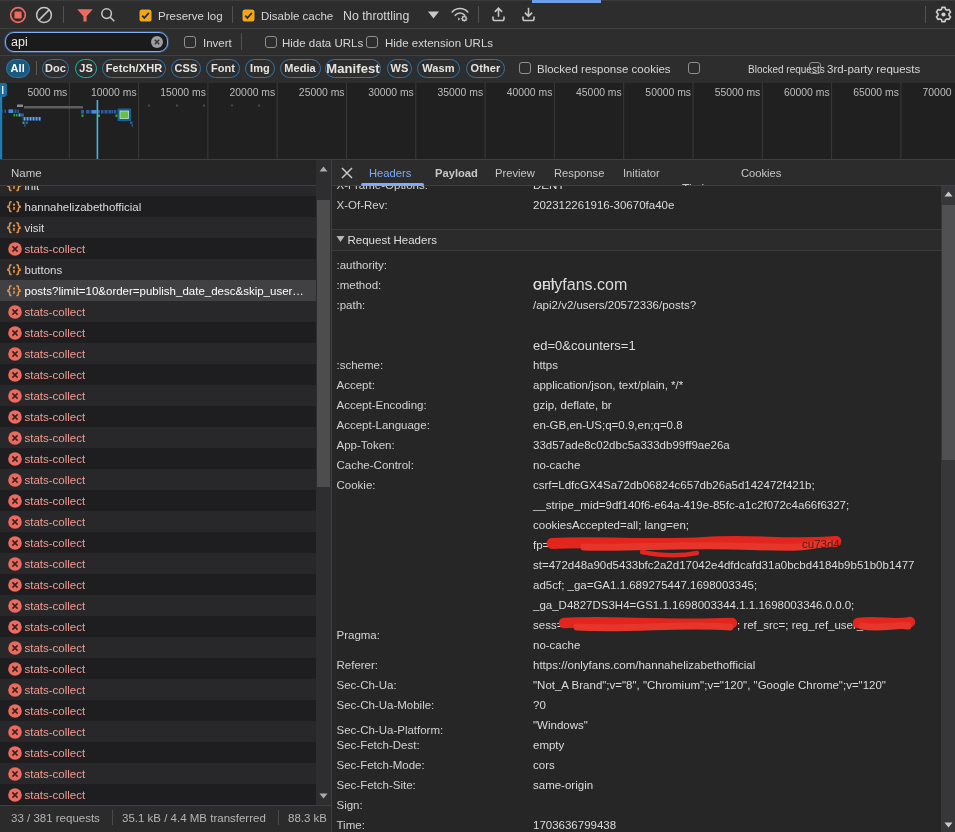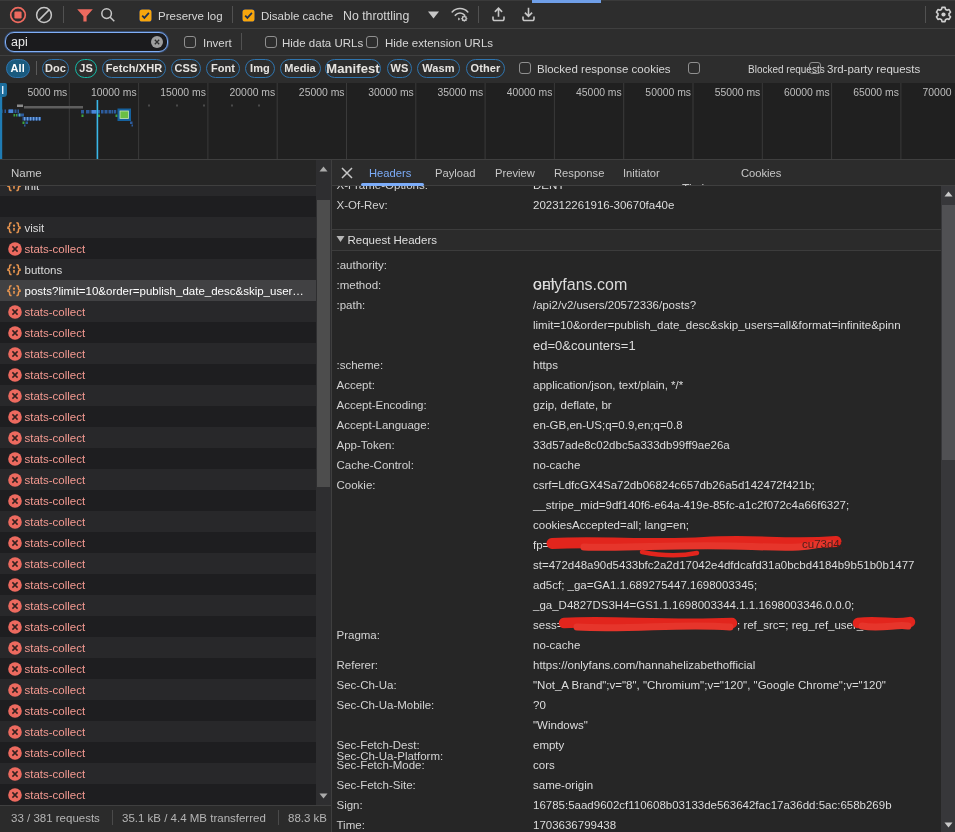--- a/index.html
+++ b/index.html
@@ -191,20 +191,29 @@
     <div class="abs" style="left:0;top:186px;width:316px;height:619px;overflow:hidden;background:#1e1e20;">
       <div style="position:absolute;left:0;top:-10.6px;width:316px;height:21px;background:#28282a;overflow:hidden;">
         <svg width="14" height="12" viewBox="0 0 14 12" style="position:absolute;left:7px;top:4.5px;">
 <path d="M4.6 0.8 c-1.7 0 -2.0 0.6 -2.0 1.7 v1.2 c0 0.9 -0.5 1.4 -1.6 1.5 v1.0 c1.1 0.1 1.6 0.6 1.6 1.5 v1.2 c0 1.1 0.3 1.7 2.0 1.7" fill="none" stroke="#e8954f" stroke-width="1.5"></path>
 <path d="M9.4 0.8 c1.7 0 2.0 0.6 2.0 1.7 v1.2 c0 0.9 0.5 1.4 1.6 1.5 v1.0 c-1.1 0.1 -1.6 0.6 -1.6 1.5 v1.2 c0 1.1 -0.3 1.7 -2.0 1.7" fill="none" stroke="#e8954f" stroke-width="1.5"></path>
 <circle cx="7" cy="3.7" r="1.15" fill="#e8954f"></circle>
           <rect x="6.2" y="5.7" width="1.6" height="3.4" rx="0.8" fill="#e8954f"></rect>
         </svg>
         <div style="position:absolute;left:24.5px;top:10.5px;transform:translateY(-50%);font-size:11.5px;color:#dbdbdb;white-space:pre;">init</div>
       </div>
+      <div style="position:absolute;left:0;top:10.4px;width:316px;height:21px;background:#1e1e20;overflow:hidden;">
+        <svg width="14" height="12" viewBox="0 0 14 12" style="position:absolute;left:7px;top:4.5px;">
+<path d="M4.6 0.8 c-1.7 0 -2.0 0.6 -2.0 1.7 v1.2 c0 0.9 -0.5 1.4 -1.6 1.5 v1.0 c1.1 0.1 1.6 0.6 1.6 1.5 v1.2 c0 1.1 0.3 1.7 2.0 1.7" fill="none" stroke="#e8954f" stroke-width="1.5"></path>
+<path d="M9.4 0.8 c1.7 0 2.0 0.6 2.0 1.7 v1.2 c0 0.9 0.5 1.4 1.6 1.5 v1.0 c-1.1 0.1 -1.6 0.6 -1.6 1.5 v1.2 c0 1.1 -0.3 1.7 -2.0 1.7" fill="none" stroke="#e8954f" stroke-width="1.5"></path>
+<circle cx="7" cy="3.7" r="1.15" fill="#e8954f"></circle>
+          <rect x="6.2" y="5.7" width="1.6" height="3.4" rx="0.8" fill="#e8954f"></rect>
+        </svg>
+        <div style="position:absolute;left:24.5px;top:10.5px;transform:translateY(-50%);font-size:11.5px;color:#dbdbdb;white-space:pre;">hannahelizabethofficial</div>
+      </div>
       <div style="position:absolute;left:0;top:31.4px;width:316px;height:21px;background:#28282a;overflow:hidden;">
         <svg width="14" height="12" viewBox="0 0 14 12" style="position:absolute;left:7px;top:4.5px;">
 <path d="M4.6 0.8 c-1.7 0 -2.0 0.6 -2.0 1.7 v1.2 c0 0.9 -0.5 1.4 -1.6 1.5 v1.0 c1.1 0.1 1.6 0.6 1.6 1.5 v1.2 c0 1.1 0.3 1.7 2.0 1.7" fill="none" stroke="#e8954f" stroke-width="1.5"></path>
 <path d="M9.4 0.8 c1.7 0 2.0 0.6 2.0 1.7 v1.2 c0 0.9 0.5 1.4 1.6 1.5 v1.0 c-1.1 0.1 -1.6 0.6 -1.6 1.5 v1.2 c0 1.1 -0.3 1.7 -2.0 1.7" fill="none" stroke="#e8954f" stroke-width="1.5"></path>
 <circle cx="7" cy="3.7" r="1.15" fill="#e8954f"></circle>
           <rect x="6.2" y="5.7" width="1.6" height="3.4" rx="0.8" fill="#e8954f"></rect>
         </svg>
         <div style="position:absolute;left:24.5px;top:10.5px;transform:translateY(-50%);font-size:11.5px;color:#dbdbdb;white-space:pre;">visit</div>
       </div>
       <div style="position:absolute;left:0;top:52.4px;width:316px;height:21px;background:#1e1e20;overflow:hidden;">
@@ -414,39 +423,38 @@
     <div class="abs" style="left:112px;top:810px;width:1px;height:15px;background:#4a4a4a;"></div>
     <div class="txt" style="left:122px;top:818px;transform:translateY(-50%);font-size:11.5px;color:#b5b5b5;font-weight:normal;letter-spacing:0px;line-height:normal;">35.1 kB / 4.4 MB transferred</div>
     <div class="abs" style="left:278px;top:810px;width:1px;height:15px;background:#4a4a4a;"></div>
     <div class="txt" style="left:288px;top:818px;transform:translateY(-50%);font-size:11.5px;color:#b5b5b5;font-weight:normal;letter-spacing:0px;line-height:normal;">88.3 kB</div>
     <div class="abs" style="left:331px;top:160px;width:1px;height:672px;background:#3f3f3f;"></div>
     <div class="abs" style="left:332px;top:160px;width:623px;height:26px;background:#2c2c2c;border-bottom:1px solid #3f3f3f;"></div>
     <svg class="abs" style="left:341px;top:167px;" width="12" height="12" viewBox="0 0 12 12">
 <path d="M1 1 L11 11 M11 1 L1 11" stroke="#c7c7c7" stroke-width="1.5"></path>
     </svg>
     <div class="txt" style="left:369px;top:173px;transform:translateY(-50%);font-size:11.2px;color:#7cacf8;font-weight:normal;letter-spacing:0px;line-height:normal;">Headers</div>
-    <div class="txt" style="left:435px;top:173px;transform:translateY(-50%);font-size:11.2px;color:#c7c7c7;font-weight:normal;letter-spacing:0px;line-height:normal;">Payload</div>
+    <div class="txt" style="left:435px;top:173px;transform:translateY(-50%);font-size:11.2px;color:#c7c7c7;font-weight:bold;letter-spacing:0px;line-height:normal;">Payload</div>
     <div class="txt" style="left:495px;top:173px;transform:translateY(-50%);font-size:11.2px;color:#c7c7c7;font-weight:normal;letter-spacing:0px;line-height:normal;">Preview</div>
     <div class="txt" style="left:554px;top:173px;transform:translateY(-50%);font-size:11.2px;color:#c7c7c7;font-weight:normal;letter-spacing:0px;line-height:normal;">Response</div>
     <div class="txt" style="left:623px;top:173px;transform:translateY(-50%);font-size:11.2px;color:#c7c7c7;font-weight:normal;letter-spacing:0px;line-height:normal;">Initiator</div>
     <div class="txt" style="left:682px;top:173px;transform:translateY(-50%);font-size:12px;color:#c7c7c7;font-weight:normal;letter-spacing:0px;line-height:normal;margin-top:16px;">Timing</div>
     <div class="txt" style="left:741px;top:173px;transform:translateY(-50%);font-size:11.2px;color:#c7c7c7;font-weight:normal;letter-spacing:0px;line-height:normal;">Cookies</div>
     <div class="abs" style="left:361px;top:183px;width:63px;height:3px;background:#7cacf8;border-radius:1.5px;"></div>
     <div class="abs" style="left:332px;top:186px;width:609px;height:646px;overflow:hidden;background:#262626;">
       <div style="position:absolute;left:4.5px;top:-1px;transform:translateY(-50%);font-size:11.5px;color:#d2d2d2;white-space:pre;">X-Frame-Options:</div>
       <div style="position:absolute;left:201px;top:-1px;transform:translateY(-50%);font-size:11.5px;color:#dcdcdc;white-space:pre;">DENY</div>
       <div style="position:absolute;left:4.5px;top:19px;transform:translateY(-50%);font-size:11.5px;color:#d2d2d2;white-space:pre;">X-Of-Rev:</div>
       <div style="position:absolute;left:201px;top:19px;transform:translateY(-50%);font-size:11.5px;color:#dcdcdc;white-space:pre;">202312261916-30670fa40e</div>
       <div style="position:absolute;left:4.5px;top:79px;transform:translateY(-50%);font-size:11.5px;color:#d2d2d2;white-space:pre;">:authority:</div>
       <div style="position:absolute;left:201px;top:79px;transform:translateY(-50%);font-size:16px;color:#dcdcdc;white-space:pre;margin-top:20px;">onlyfans.com</div>
       <div style="position:absolute;left:4.5px;top:99px;transform:translateY(-50%);font-size:11.5px;color:#d2d2d2;white-space:pre;">:method:</div>
       <div style="position:absolute;left:201px;top:99px;transform:translateY(-50%);font-size:11.5px;color:#dcdcdc;white-space:pre;">GET</div>
       <div style="position:absolute;left:4.5px;top:119px;transform:translateY(-50%);font-size:11.5px;color:#d2d2d2;white-space:pre;">:path:</div>
       <div style="position:absolute;left:201px;top:119px;transform:translateY(-50%);font-size:11.5px;color:#dcdcdc;white-space:pre;">/api2/v2/users/20572336/posts?</div>
-      <div style="position:absolute;left:201px;top:139px;transform:translateY(-50%);font-size:11.5px;color:#dcdcdc;white-space:pre;">limit=10&amp;order=publish_date_desc&amp;skip_users=all&amp;format=infinite&amp;pinn</div>
       <div style="position:absolute;left:201px;top:159px;transform:translateY(-50%);font-size:13px;color:#dcdcdc;white-space:pre;">ed=0&amp;counters=1</div>
       <div style="position:absolute;left:4.5px;top:179px;transform:translateY(-50%);font-size:11.5px;color:#d2d2d2;white-space:pre;">:scheme:</div>
       <div style="position:absolute;left:201px;top:179px;transform:translateY(-50%);font-size:11.5px;color:#dcdcdc;white-space:pre;">https</div>
       <div style="position:absolute;left:4.5px;top:199px;transform:translateY(-50%);font-size:11.5px;color:#d2d2d2;white-space:pre;">Accept:</div>
       <div style="position:absolute;left:201px;top:199px;transform:translateY(-50%);font-size:11.5px;color:#dcdcdc;white-space:pre;">application/json, text/plain, */*</div>
       <div style="position:absolute;left:4.5px;top:219px;transform:translateY(-50%);font-size:11.5px;color:#d2d2d2;white-space:pre;">Accept-Encoding:</div>
       <div style="position:absolute;left:201px;top:219px;transform:translateY(-50%);font-size:11.5px;color:#dcdcdc;white-space:pre;">gzip, deflate, br</div>
       <div style="position:absolute;left:4.5px;top:239px;transform:translateY(-50%);font-size:11.5px;color:#d2d2d2;white-space:pre;">Accept-Language:</div>
       <div style="position:absolute;left:201px;top:239px;transform:translateY(-50%);font-size:11.5px;color:#dcdcdc;white-space:pre;">en-GB,en-US;q=0.9,en;q=0.8</div>
       <div style="position:absolute;left:4.5px;top:259px;transform:translateY(-50%);font-size:11.5px;color:#d2d2d2;white-space:pre;">App-Token:</div>
@@ -463,30 +471,29 @@
       <div style="position:absolute;left:201px;top:419px;transform:translateY(-50%);font-size:11.5px;color:#dcdcdc;white-space:pre;">_ga_D4827DS3H4=GS1.1.1698003344.1.1.1698003346.0.0.0;</div>
       <div style="position:absolute;left:201px;top:439px;transform:translateY(-50%);font-size:11.5px;color:#dcdcdc;white-space:pre;">sess=</div>
       <div style="position:absolute;left:4.5px;top:449px;transform:translateY(-50%);font-size:11.5px;color:#d2d2d2;white-space:pre;">Pragma:</div>
       <div style="position:absolute;left:201px;top:459px;transform:translateY(-50%);font-size:11.5px;color:#dcdcdc;white-space:pre;">no-cache</div>
       <div style="position:absolute;left:4.5px;top:479px;transform:translateY(-50%);font-size:11.5px;color:#d2d2d2;white-space:pre;">Referer:</div>
       <div style="position:absolute;left:201px;top:479px;transform:translateY(-50%);font-size:11.5px;color:#dcdcdc;white-space:pre;">https://onlyfans.com/hannahelizabethofficial</div>
       <div style="position:absolute;left:4.5px;top:499px;transform:translateY(-50%);font-size:11.5px;color:#d2d2d2;white-space:pre;">Sec-Ch-Ua:</div>
       <div style="position:absolute;left:201px;top:499px;transform:translateY(-50%);font-size:11.5px;color:#dcdcdc;white-space:pre;">"Not_A Brand";v="8", "Chromium";v="120", "Google Chrome";v="120"</div>
       <div style="position:absolute;left:4.5px;top:519px;transform:translateY(-50%);font-size:11.5px;color:#d2d2d2;white-space:pre;">Sec-Ch-Ua-Mobile:</div>
       <div style="position:absolute;left:201px;top:519px;transform:translateY(-50%);font-size:11.5px;color:#dcdcdc;white-space:pre;">?0</div>
-      <div style="position:absolute;left:4.5px;top:570px;transform:translateY(-50%);font-size:11.5px;color:#d2d2d2;white-space:pre;">Sec-Ch-Ua-Platform:</div>
+      <div style="position:absolute;left:4.5px;top:544px;transform:translateY(-50%);font-size:11.5px;color:#d2d2d2;white-space:pre;">Sec-Ch-Ua-Platform:</div>
       <div style="position:absolute;left:201px;top:539px;transform:translateY(-50%);font-size:11.5px;color:#dcdcdc;white-space:pre;">"Windows"</div>
       <div style="position:absolute;left:4.5px;top:559px;transform:translateY(-50%);font-size:11.5px;color:#d2d2d2;white-space:pre;">Sec-Fetch-Dest:</div>
       <div style="position:absolute;left:201px;top:559px;transform:translateY(-50%);font-size:11.5px;color:#dcdcdc;white-space:pre;">empty</div>
       <div style="position:absolute;left:4.5px;top:579px;transform:translateY(-50%);font-size:11.5px;color:#d2d2d2;white-space:pre;">Sec-Fetch-Mode:</div>
       <div style="position:absolute;left:201px;top:579px;transform:translateY(-50%);font-size:11.5px;color:#dcdcdc;white-space:pre;">cors</div>
       <div style="position:absolute;left:4.5px;top:599px;transform:translateY(-50%);font-size:11.5px;color:#d2d2d2;white-space:pre;">Sec-Fetch-Site:</div>
       <div style="position:absolute;left:201px;top:599px;transform:translateY(-50%);font-size:11.5px;color:#dcdcdc;white-space:pre;">same-origin</div>
       <div style="position:absolute;left:4.5px;top:619px;transform:translateY(-50%);font-size:11.5px;color:#d2d2d2;white-space:pre;">Sign:</div>
-      <div style="position:absolute;left:201px;top:619px;transform:translateY(-50%);font-size:11.5px;color:#dcdcdc;white-space:pre;">16785:5aad9602cf110608b03133de563642fac17a36dd:5ac:658b269b</div>
       <div style="position:absolute;left:4.5px;top:639px;transform:translateY(-50%);font-size:11.5px;color:#d2d2d2;white-space:pre;">Time:</div>
       <div style="position:absolute;left:201px;top:639px;transform:translateY(-50%);font-size:11.5px;color:#dcdcdc;white-space:pre;">1703636799438</div>
       <div style="position:absolute;left:405px;top:439px;transform:translateY(-50%);font-size:11.5px;color:#dcdcdc;white-space:pre;">; ref_src=; reg_ref_user_id=</div>
       <div style="position:absolute;left:0;top:42.5px;width:609px;height:22px;background:#2b2b2b;border-top:1px solid #3c3c3c;border-bottom:1px solid #3c3c3c;"></div>
       <svg style="position:absolute;left:4px;top:49px;" width="9" height="8" viewBox="0 0 9 8">
         <path d="M0.5 1 h8 l-4 6 z" fill="#b5b5b5"></path>
       </svg>
       <div style="position:absolute;left:15.5px;top:53.5px;transform:translateY(-50%);font-size:11.5px;color:#dfdfdf;white-space:pre;">Request Headers</div>
       <svg style="position:absolute;left:0;top:0;" width="609" height="646" viewBox="0 0 609 646">
         <path d="M220 357.5 C 268 354.5, 320 360, 372 356.5 S 452 359.5, 504 355.5" stroke="#e2251d" stroke-width="11" fill="none" stroke-linecap="round"></path>

